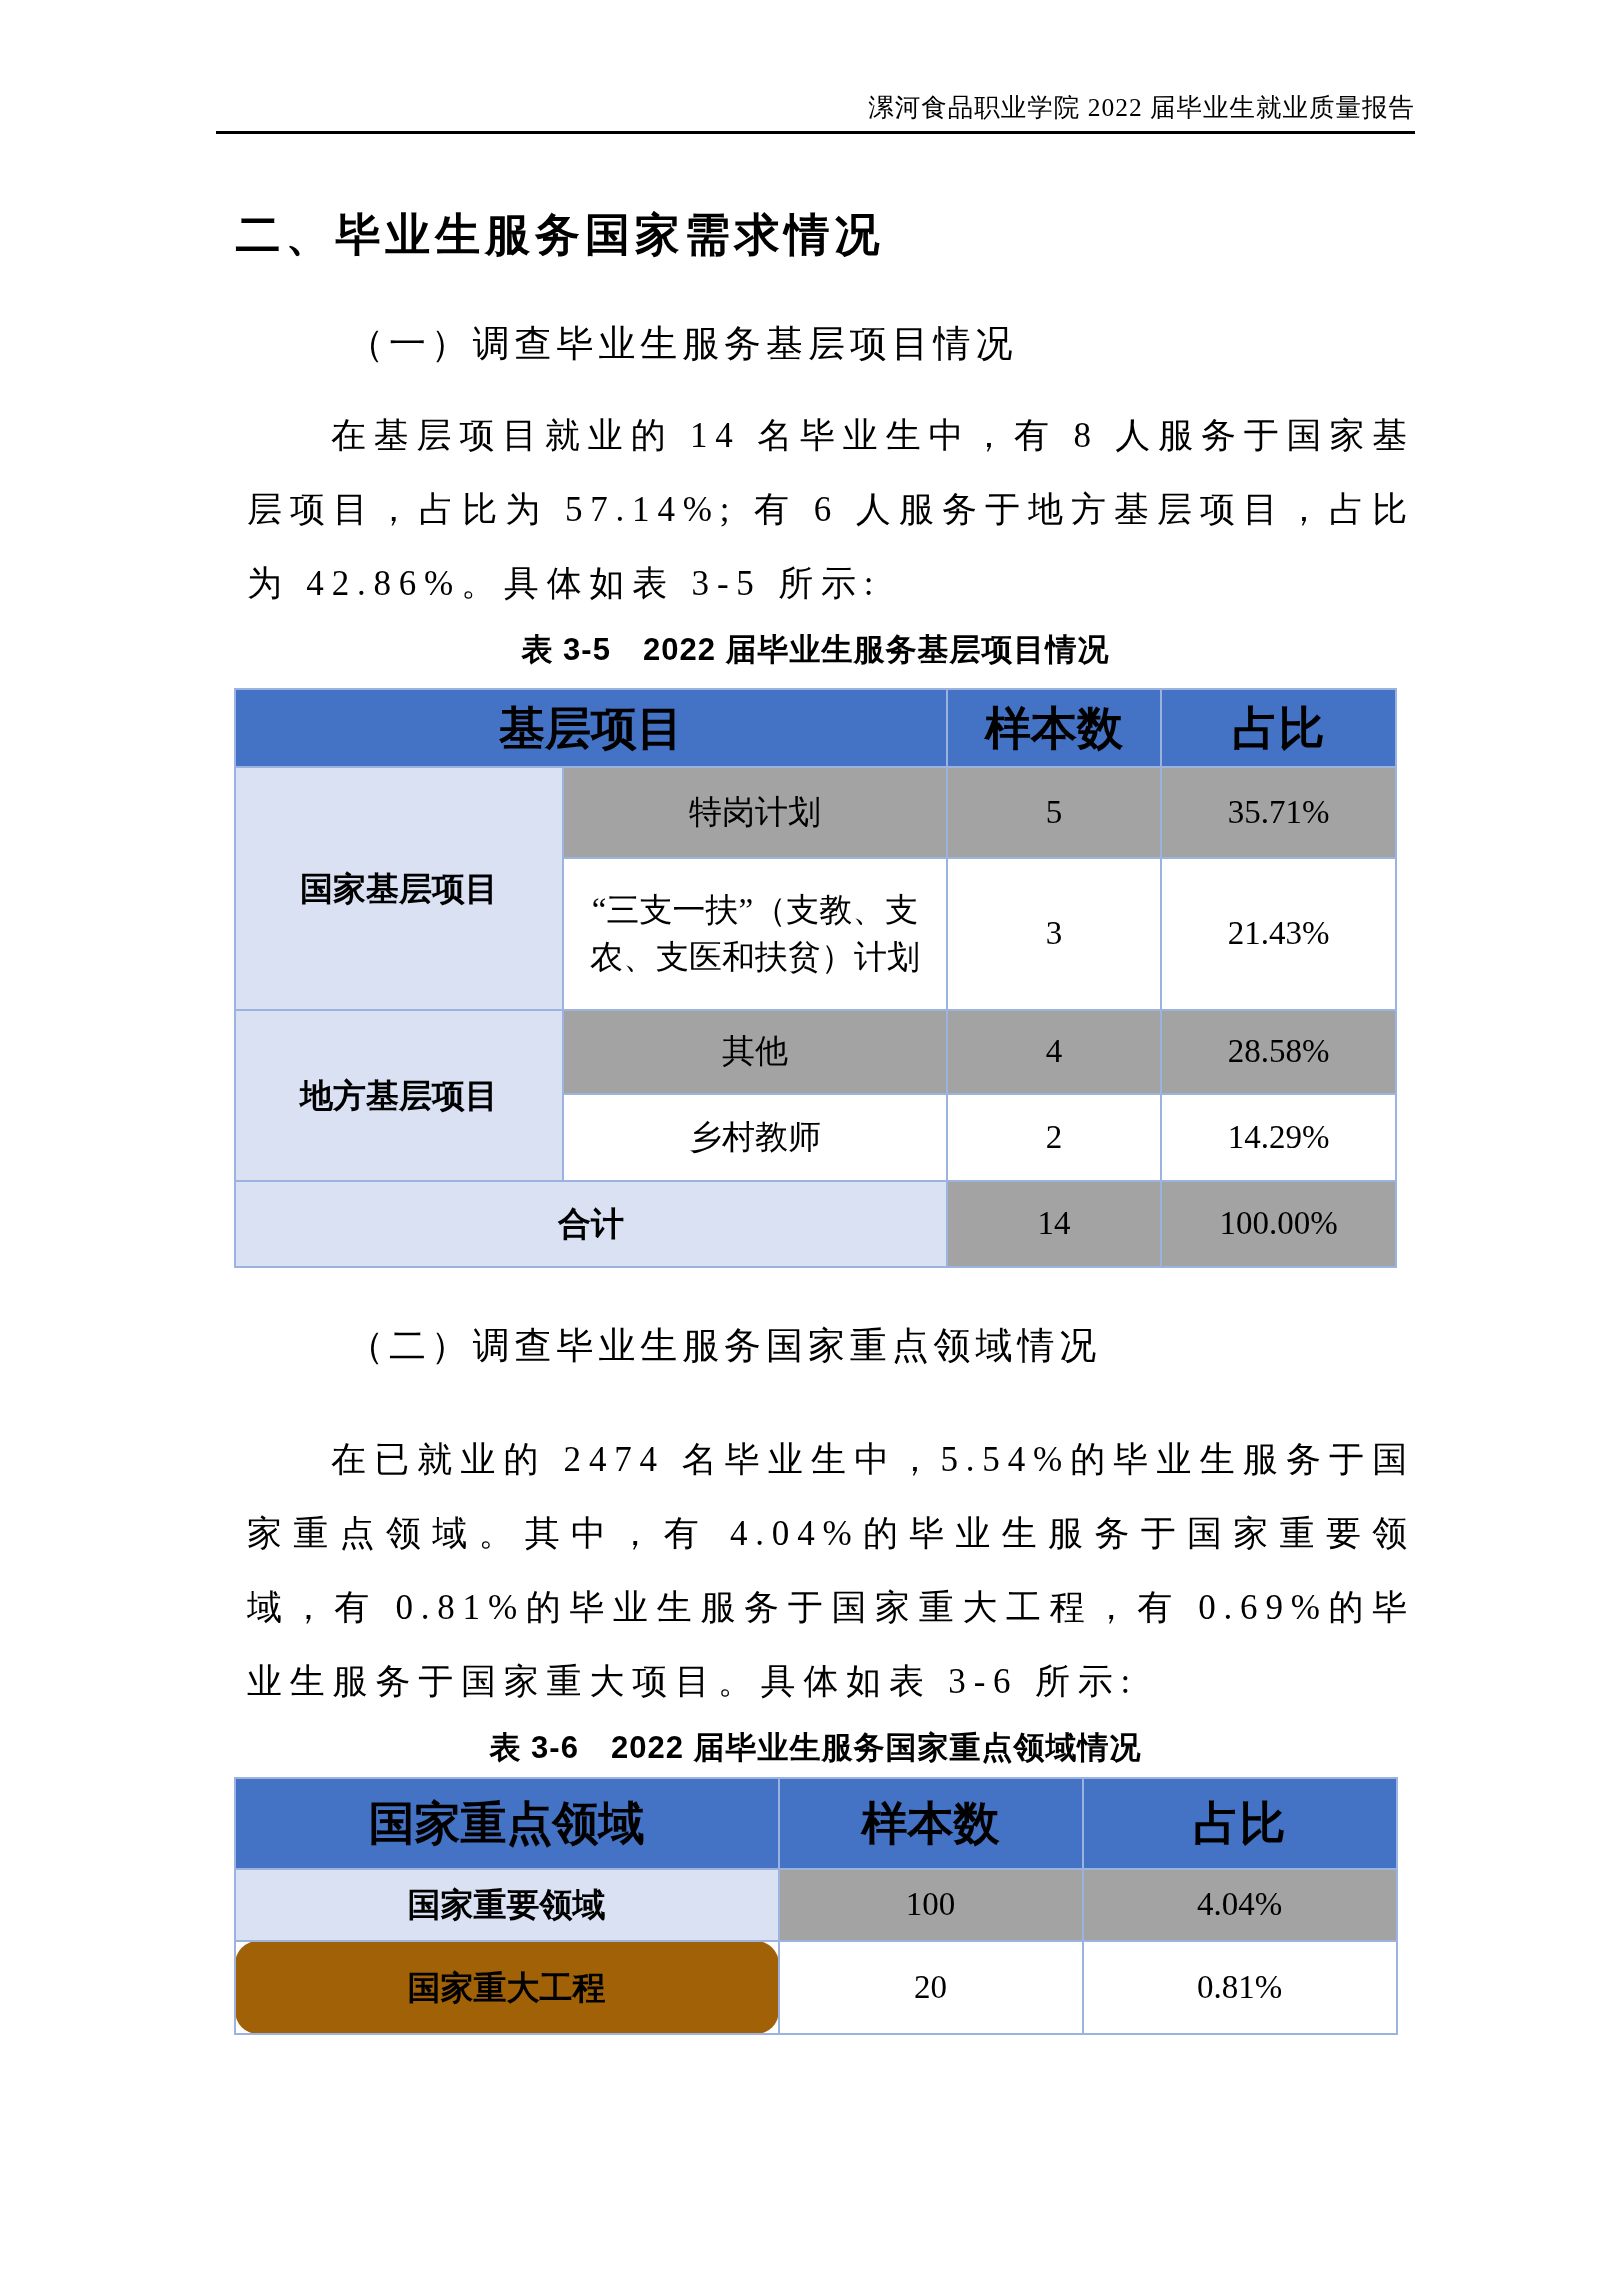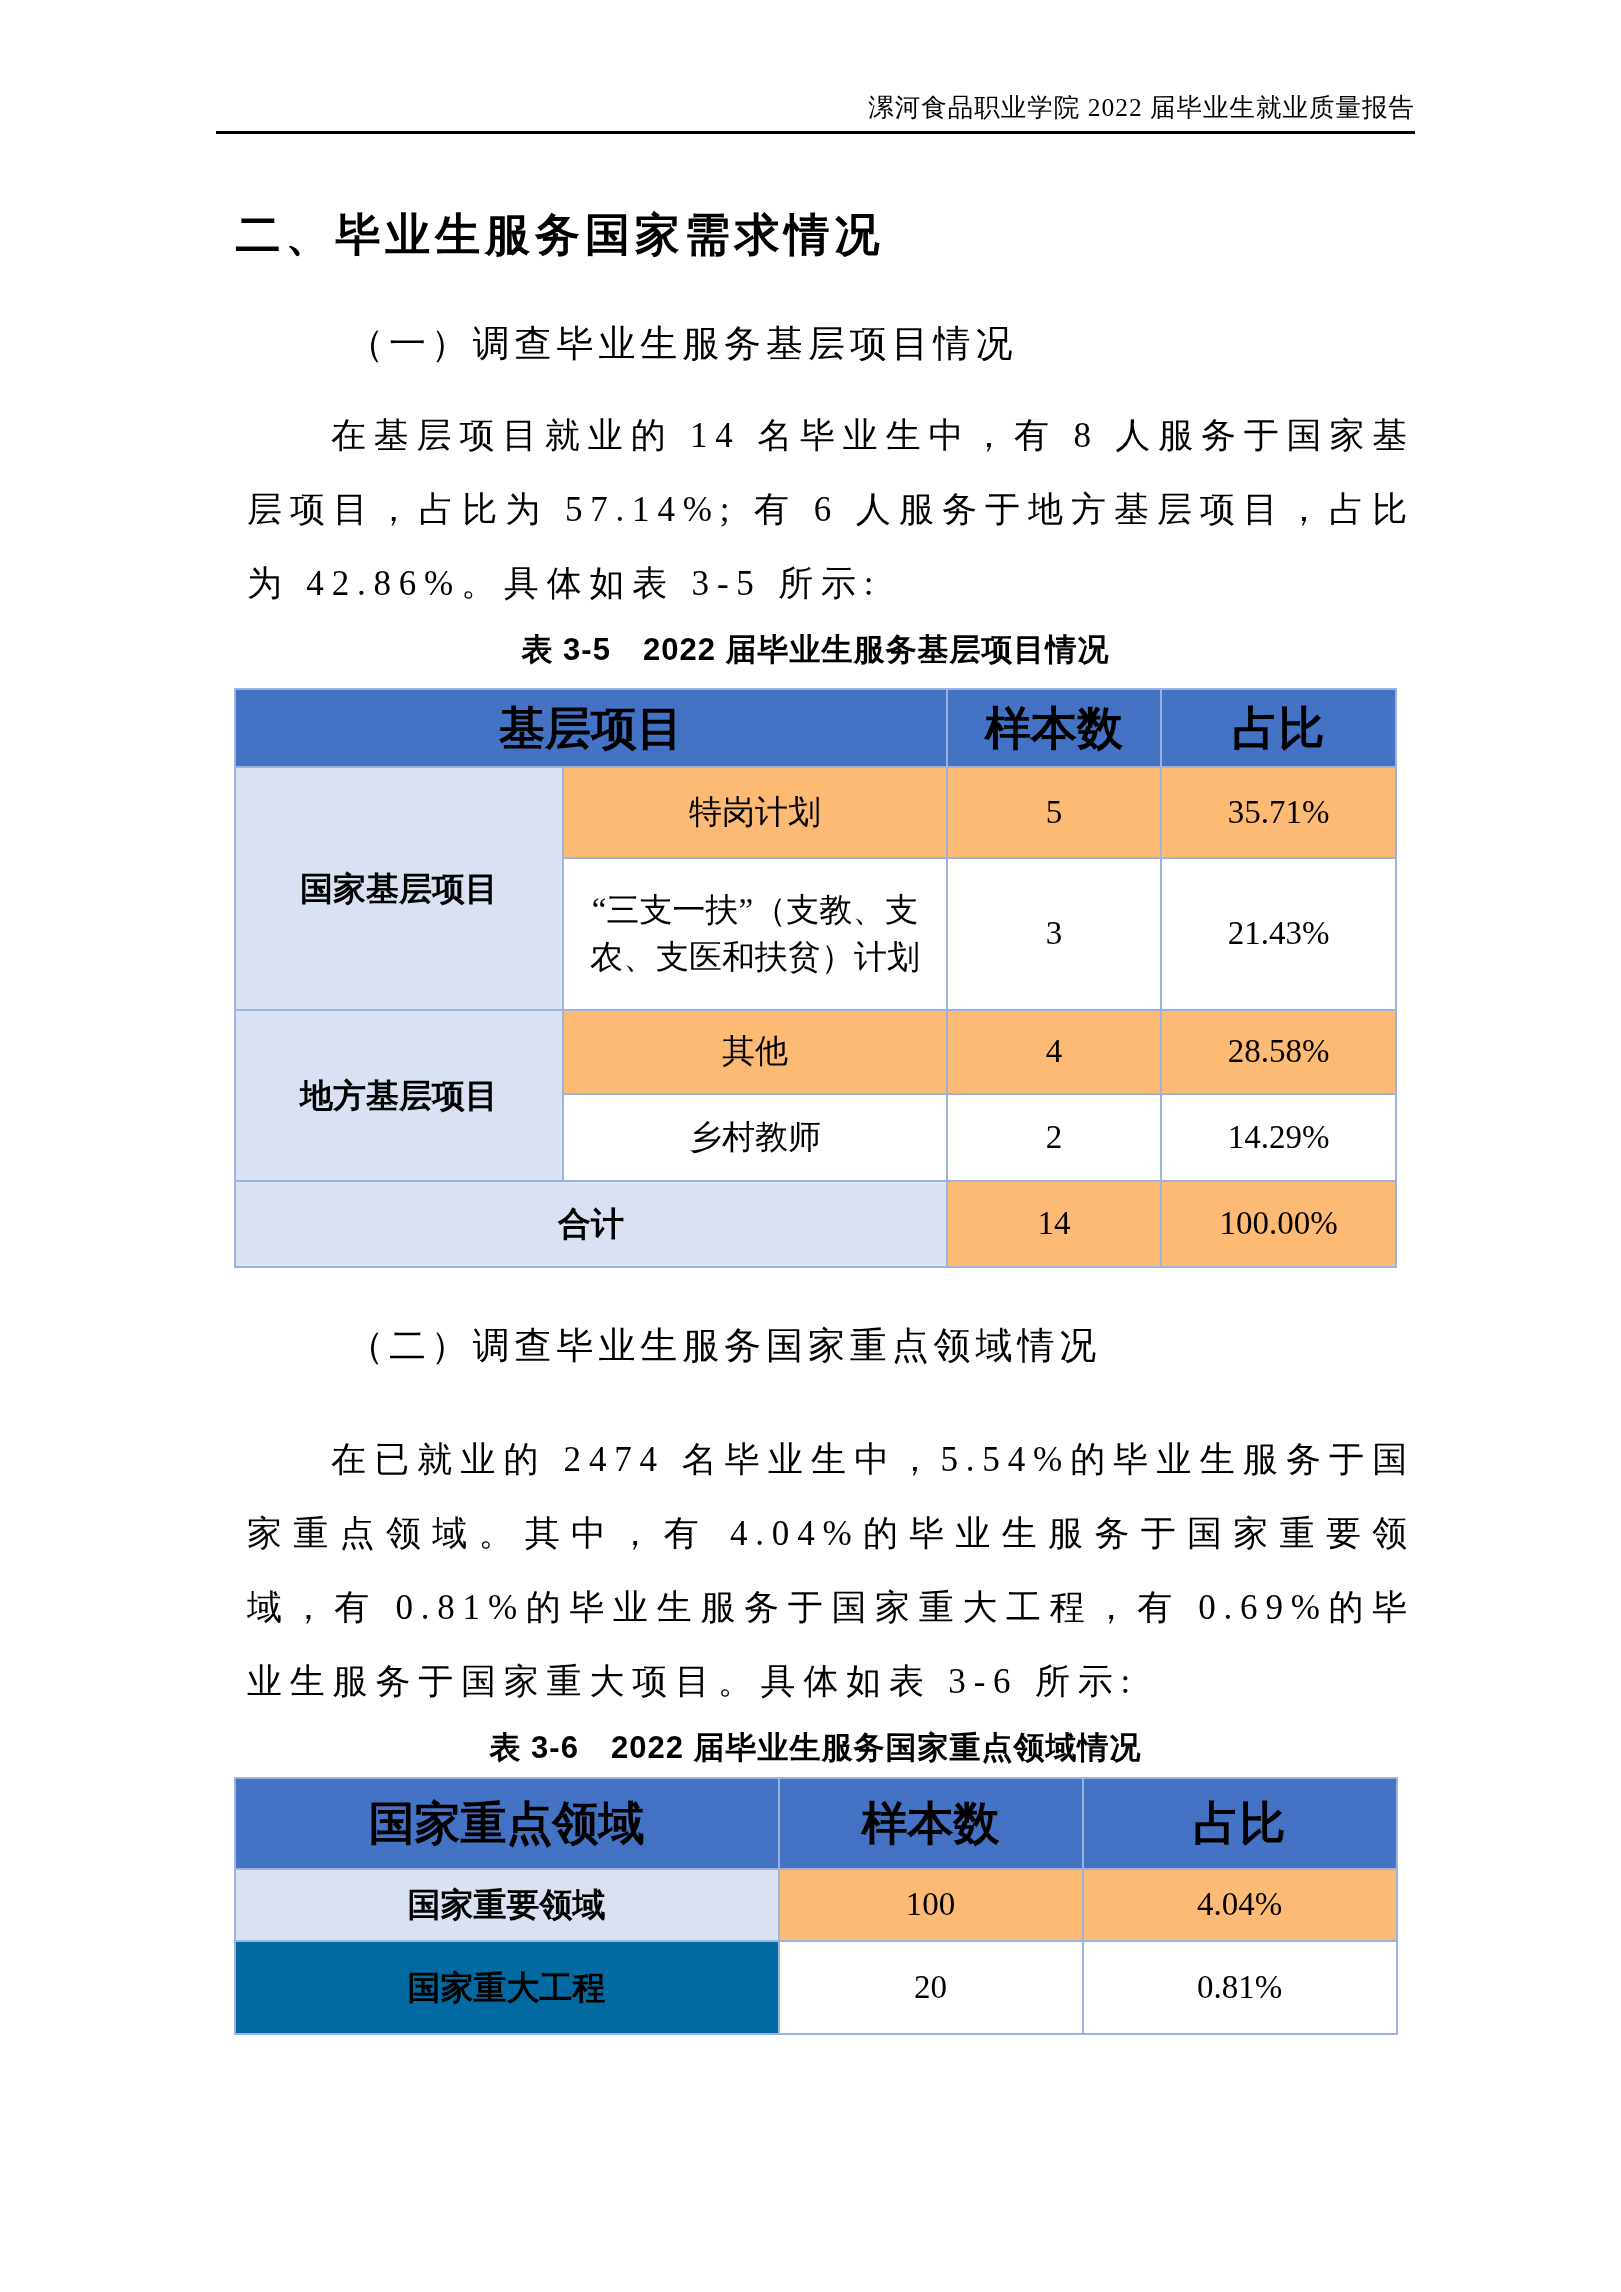--- a/index.html
+++ b/index.html
@@ -57,21 +57,21 @@
     border:2px solid #9DB3DF;
     text-align:center;vertical-align:middle;
     font-size:33px;line-height:1.45;padding:2px 9.8px;
     box-sizing:border-box;
   }
   .data-table tr.thead td{
     background:#4472C4;
     font-family:"Liberation Sans","DejaVu Sans",sans-serif;
     font-weight:700;font-size:46px;
   }
-  .data-table td.band{background:#fdba74;}
+  .data-table td.band{background:#a3a3a3;}
   .data-table td.groupcell{
     background:#D9E1F2;
     font-family:"Liberation Sans","DejaVu Sans",sans-serif;
     font-weight:700;
   }
   .t1 .rh{height:78px}
   .t1 .r1{height:91px}
   .t1 .r2{height:152px}
   .t1 .r3{height:84px}
   .t1 .r4{height:87px}
@@ -166,21 +166,21 @@
           <td>国家重点领域</td>
           <td>样本数</td>
           <td>占比</td>
         </tr>
         <tr class="r1">
           <td class="groupcell">国家重要领域</td>
           <td class="band">100</td>
           <td class="band">4.04%</td>
         </tr>
         <tr class="r2">
-          <td style="background:#0369a1;font-family:'Liberation Sans','DejaVu Sans',sans-serif;font-weight:700;">国家重大工程</td>
+          <td style="background:#a16207;font-family:'Liberation Sans','DejaVu Sans',sans-serif;font-weight:700;border-radius:23px;">国家重大工程</td>
           <td>20</td>
           <td>0.81%</td>
         </tr>
       </tbody>
     </table>
 
   </main>
 
 
 </div>

